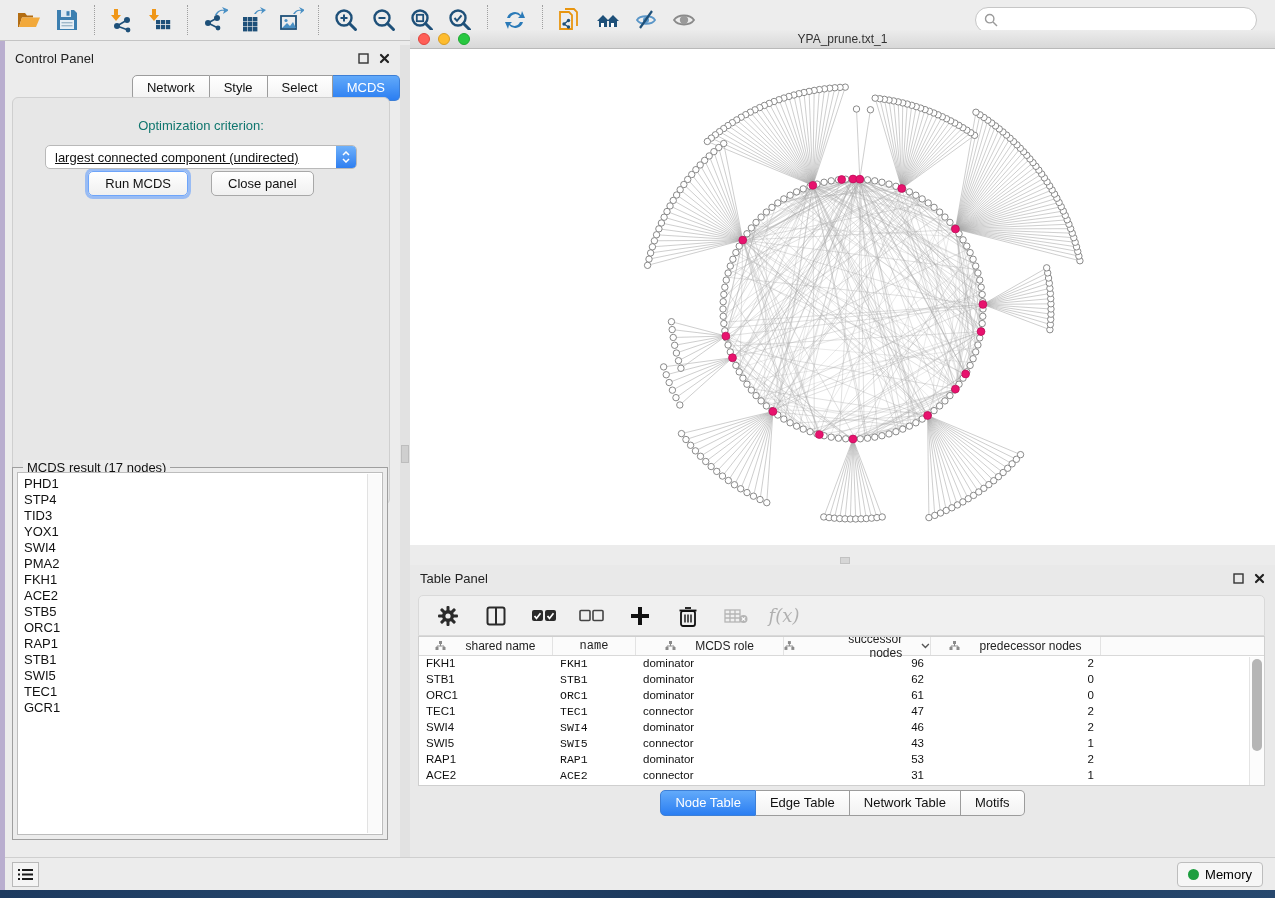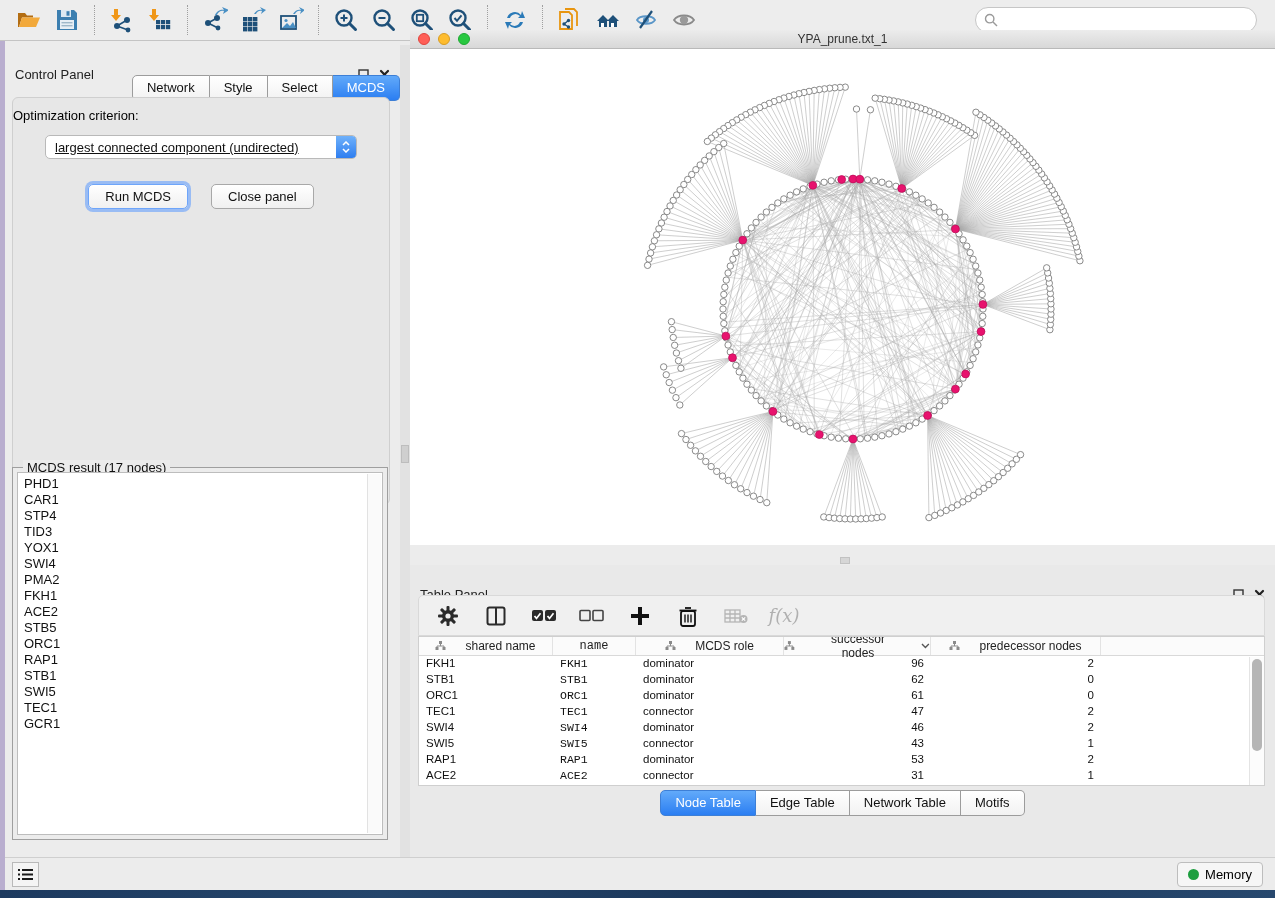--- a/index.html
+++ b/index.html
@@ -18,42 +18,42 @@
   .tbtn { width:38px; height:34px; display:flex; align-items:center; justify-content:center; cursor:pointer; }
   .tbtn svg { width:26px; height:26px; }
   .tsep { width:1px; height:30px; border-left:1px dotted #9f9f9f; margin:0 8px; }
   .searchwrap { margin-left:auto; margin-right:8px; position:relative; }
   .searchwrap input { width:282px; height:26px; border:1px solid #c6c6c6; border-radius:13px;
                       background:#fff; padding:0 10px 0 28px; font-size:13px; outline:none; }
   .mag { position:absolute; left:9px; top:6px; }
 
   
   .cpanel { position:absolute; left:5px; top:45px; width:395px; bottom:40px; background:#ececec; }
-  .panel-titlebar { position:absolute; left:0; top:16px; right:0; height:26px; display:flex; align-items:center;
+  .panel-titlebar { position:absolute; left:0; top:0; right:0; height:26px; display:flex; align-items:center;
                     padding:0 10px; font-size:13px; color:#222; }
   .panel-wicons { margin-left:auto; display:flex; gap:10px; align-items:center; }
   .wicon { cursor:pointer; display:flex; }
 
   .seg-tabs { position:absolute; top:30px; left:0; right:0; display:flex; justify-content:flex-end; }
   .seg { display:flex; }
   .seg .tab { border:1px solid #9c9c9c; border-left:none; background:linear-gradient(#ffffff,#f2f2f2);
               padding:4px 14px; font-size:13px; color:#111; cursor:pointer; line-height:16px; }
   .seg .tab:first-child { border-left:1px solid #9c9c9c; border-radius:5px 0 0 5px; }
   .seg .tab:last-child { border-radius:0 5px 5px 0; }
   .seg .tab.active { background:linear-gradient(#62aafa,#2b7ef2); color:#fff; border-color:#3d7fd6; }
 
   .cp-inner { position:absolute; left:7px; right:10px; top:52px; height:408px; background:#e7e7e7;
               border:1px solid #cfcfcf; border-radius:6px; }
-  .opt-label { text-align:left; margin-top:10px; font-size:13px; color:#000000; }
+  .opt-label { text-align:center; margin-top:20px; font-size:13px; color:#0f766e; }
   .selectbox { margin:12px auto 0; width:312px; height:24px; background:#fff; border:1px solid #b9b9b9;
                border-radius:5px; display:flex; align-items:center; cursor:pointer; position:relative; }
   .selectbox .sel-text { flex:1; font-size:13px; padding-left:9px; color:#111; white-space:nowrap;text-decoration:underline; }
   .sel-cap { width:20px; height:22px; border-radius:0 4px 4px 0; background:linear-gradient(#6fb1fb,#2e7ef0);
              display:flex; flex-direction:column; align-items:center; justify-content:center; gap:2px; }
-  .btn-row { display:flex; justify-content:center; gap:23px; margin-top:25px; }
+  .btn-row { display:flex; justify-content:center; gap:23px; margin-top:2px; }
   .pbtn { background:linear-gradient(#ffffff,#f0f0f0); border:1px solid #a8a8a8; border-radius:5px;
           font-size:13px; padding:4px 16px; color:#111; cursor:pointer;
           font-family:"Liberation Sans",sans-serif; }
   .pbtn.focused { box-shadow:0 0 0 3px rgba(110,165,250,.65); border-color:#6ea5fa; }
 
   .groupbox { position:absolute; left:7px; right:12px; top:422px; bottom:18px; border:1px solid #9f9f9f; background:#ececec; }
   .groupbox-title { position:absolute; top:-8px; left:10px; background:#ececec; padding:0 4px; font-size:13px; color:#111; }
   .result-list { position:absolute; inset:4px; background:#fff; border:1px solid #bdbdbd;
                  overflow:hidden; padding:3px 0 0 6px; }
   .result-list .li { font-size:13px; line-height:16px; color:#111; }
@@ -305,21 +305,20 @@
         <button class="pbtn focused">Run MCDS</button>
         <button class="pbtn">Close panel</button>
       </div>
     </div>
 
     <div class="groupbox">
       <div class="groupbox-title">MCDS result (17 nodes)</div>
       <div class="result-list">
         <div>
             <div class="li">PHD1</div>
-            <div class="li">CAR1</div>
             <div class="li">STP4</div>
             <div class="li">TID3</div>
             <div class="li">YOX1</div>
             <div class="li">SWI4</div>
             <div class="li">PMA2</div>
             <div class="li">FKH1</div>
             <div class="li">ACE2</div>
             <div class="li">STB5</div>
             <div class="li">ORC1</div>
             <div class="li">RAP1</div>
@@ -1267,21 +1266,21 @@
             </svg>
             <span>MCDS role</span>
           </div>
         <div class="th c3">
             <svg width="11" height="10" viewBox="0 0 11 10">
               <rect x="4" y="0" width="3" height="3" fill="#8a8a8a"></rect>
               <rect x="0.5" y="6" width="3" height="3" fill="#8a8a8a"></rect>
               <rect x="7.5" y="6" width="3" height="3" fill="#8a8a8a"></rect>
               <path d="M5.5 3v2M2 6V5h7v1" stroke="#8a8a8a" fill="none"></path>
             </svg>
-            <span style="text-align:center">successor nodes</span>
+            <span style="text-align:right">successor nodes</span>
             <svg width="9" height="6" viewBox="0 0 9 6">
               <path d="M1 1l3.5 3.5L8 1" fill="none" stroke="#555" stroke-width="1.4"></path>
             </svg>
           </div>
         <div class="th c4">
             <svg width="11" height="10" viewBox="0 0 11 10">
               <rect x="4" y="0" width="3" height="3" fill="#8a8a8a"></rect>
               <rect x="0.5" y="6" width="3" height="3" fill="#8a8a8a"></rect>
               <rect x="7.5" y="6" width="3" height="3" fill="#8a8a8a"></rect>
               <path d="M5.5 3v2M2 6V5h7v1" stroke="#8a8a8a" fill="none"></path>

